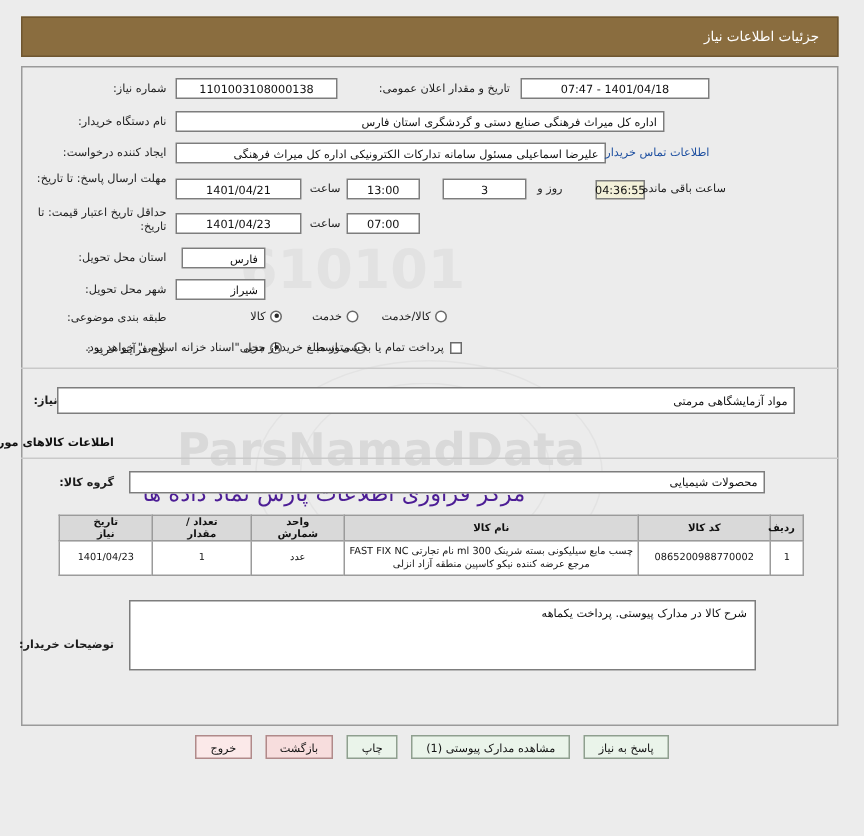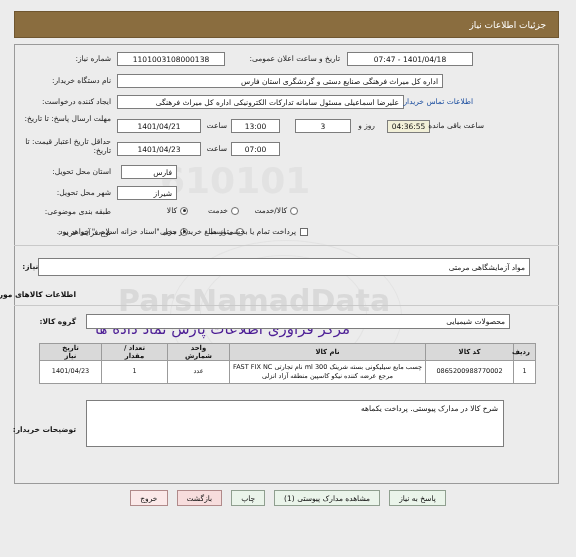--- a/index.html
+++ b/index.html
@@ -199,21 +199,21 @@
   <div class="panel"></div>
 
   <div class="frm">
 
     <div class="row" style="top:54px; right:465px;">
       <span class="lbl">شماره نیاز:</span>
     </div>
     <div class="fld center" style="position:absolute;top:52px;right:351px;width:108px;">1101003108000138</div>
 
     <div class="row" style="top:54px; right:236px;">
-      <span class="lbl">تاریخ و ساعت اعلان عمومی:</span>
+      <span class="lbl">تاریخ و مقدار اعلان عمومی:</span>
     </div>
     <div class="fld center" style="position:absolute;top:52px;right:103px;width:126px;">1401/04/18 - 07:47</div>
 
     <div class="row" style="top:76px; right:465px;">
       <span class="lbl">نام دستگاه خریدار:</span>
     </div>
     <div class="fld start" style="position:absolute;top:74px;right:133px;width:326px;">اداره کل میراث فرهنگی  صنایع دستی و گردشگری استان فارس</div>
 
     <div class="row" style="top:97px; right:465px;">
       <span class="lbl">ایجاد کننده درخواست:</span>
@@ -228,21 +228,21 @@
     </div>
     <div class="fld center" style="position:absolute;top:119px;right:375px;width:84px;">1401/04/21</div>
     <div class="row" style="top:121px; right:349px;">
       <span class="lbl">ساعت</span>
     </div>
     <div class="fld center" style="position:absolute;top:119px;right:296px;width:49px;">13:00</div>
     <div class="fld center" style="position:absolute;top:119px;right:225px;width:56px;">3</div>
     <div class="row" style="top:121px; right:201px;">
       <span class="lbl">روز و</span>
     </div>
-    <div class="hl" style="position:absolute;top:120px;right:146px;width:43px;">04:36:55</div>
+    <div class="hl" style="position:absolute;top:120px;right:146px;width:33px;">04:36:55</div>
     <div class="row" style="top:121px; right:92px;">
       <span class="lbl">ساعت باقی مانده</span>
     </div>
 
     <div class="row" style="top:137px; right:465px; width:96px; display:block;">
       <span class="lbl" style="white-space:normal;display:block;">حداقل تاریخ اعتبار قیمت: تا تاریخ:</span>
     </div>
     <div class="fld center" style="position:absolute;top:142px;right:375px;width:84px;">1401/04/23</div>
     <div class="row" style="top:144px; right:349px;">
       <span class="lbl">ساعت</span>

